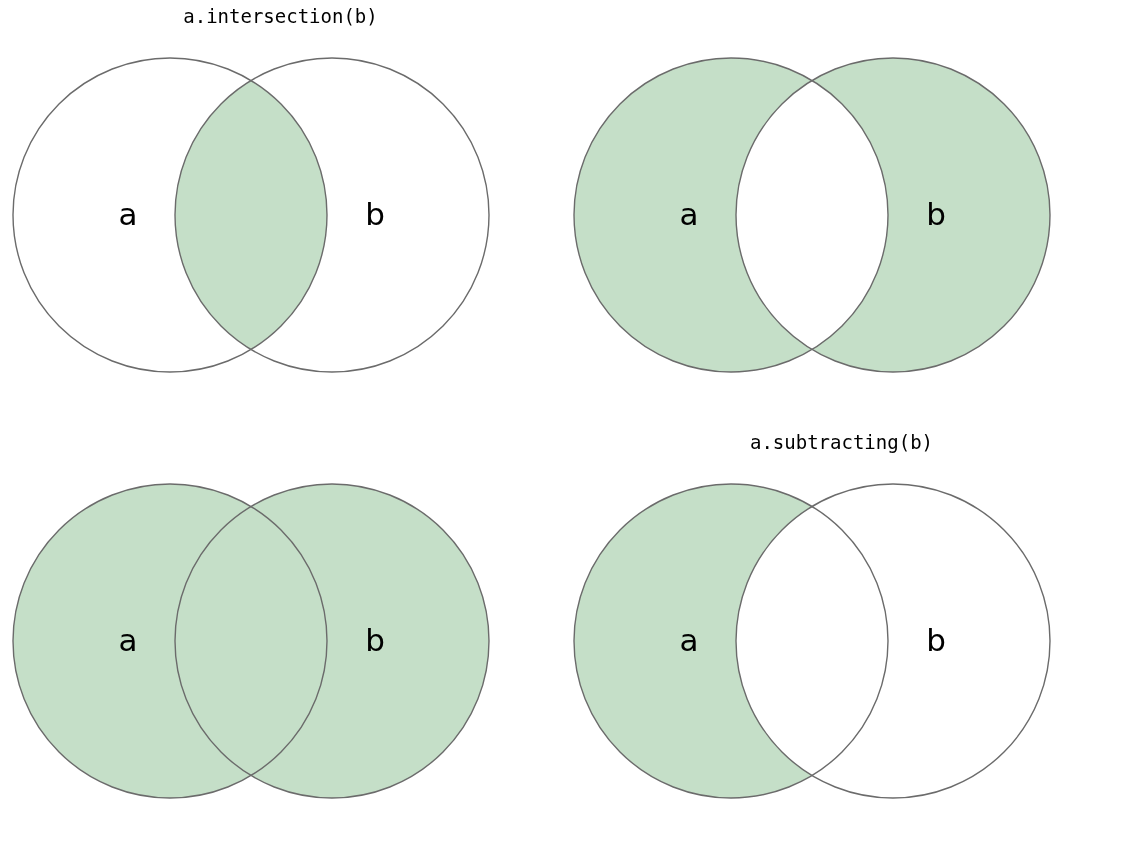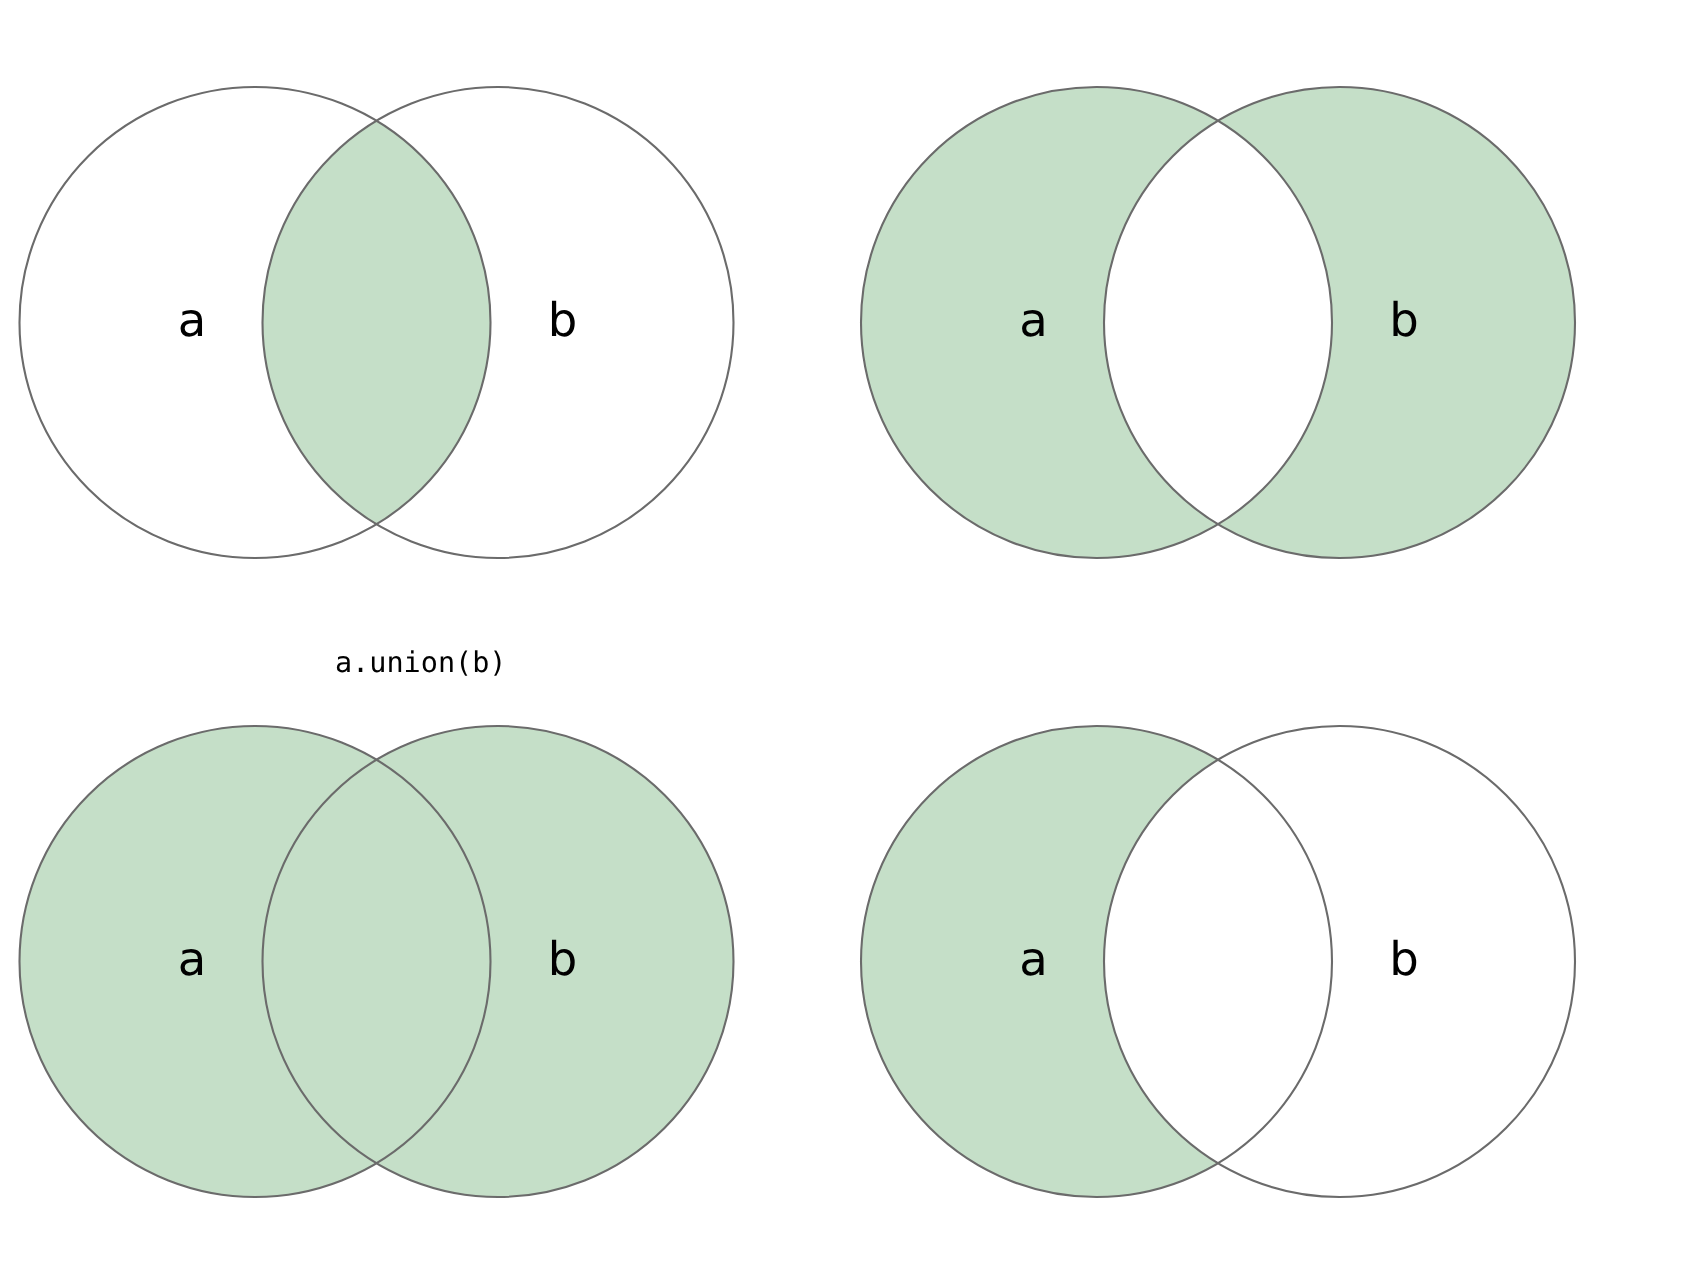--- a/index.html
+++ b/index.html
@@ -59,20 +59,21 @@
     text-anchor: middle;
     dominant-baseline: central;
   }
 </style>
 </head>
 <body>
 
 <div id="page">
 
   <div class="panel" id="panel-intersection">
+    <div class="panel-title">a.intersection(b)</div>
     <svg class="venn-svg" viewBox="0 0 561 425">
       <defs>
         <clipPath id="clip-a-1">
             <circle cx="170" cy="215" r="157"></circle>
           </clipPath>
         <clipPath id="clip-b-1">
             <circle cx="332" cy="215" r="157"></circle>
           </clipPath>
         <mask id="mask-not-b-1">
           <rect x="0" y="0" width="561" height="425" fill="#ffffff"></rect>
@@ -112,35 +113,35 @@
 
       <circle cx="332" cy="215" r="157" fill="#c5dfc8" mask="url(#mask-not-a-2)"></circle>
       <circle cx="170" cy="215" r="157" fill="none" stroke="#6b6b6b" stroke-width="1.4"></circle>
       <circle cx="332" cy="215" r="157" fill="none" stroke="#6b6b6b" stroke-width="1.4"></circle>
       <text class="set-label" x="128" y="214">a</text>
       <text class="set-label" x="375" y="214">b</text>
     </svg>
   </div>
 
   <div class="panel" id="panel-union">
-    <div class="panel-title">a.union(b)</div>
     <svg class="venn-svg" viewBox="0 0 561 425">
 
       <g>
         <circle cx="170" cy="215" r="157" fill="#c5dfc8"></circle>
         <circle cx="332" cy="215" r="157" fill="#c5dfc8"></circle>
       </g>
       <circle cx="170" cy="215" r="157" fill="none" stroke="#6b6b6b" stroke-width="1.4"></circle>
       <circle cx="332" cy="215" r="157" fill="none" stroke="#6b6b6b" stroke-width="1.4"></circle>
       <text class="set-label" x="128" y="214">a</text>
       <text class="set-label" x="375" y="214">b</text>
     </svg>
   </div>
 
   <div class="panel" id="panel-subtracting">
+    <div class="panel-title">a.subtracting(b)</div>
     <svg class="venn-svg" viewBox="0 0 561 425">
       <defs>
         <mask id="mask-not-b-4">
           <rect x="0" y="0" width="561" height="425" fill="#ffffff"></rect>
           <circle cx="332" cy="215" r="157" fill="#000000"></circle>
         </mask>
       </defs>
 
       <circle cx="170" cy="215" r="157" fill="#c5dfc8" mask="url(#mask-not-b-4)"></circle>
       <circle cx="170" cy="215" r="157" fill="none" stroke="#6b6b6b" stroke-width="1.4"></circle>

